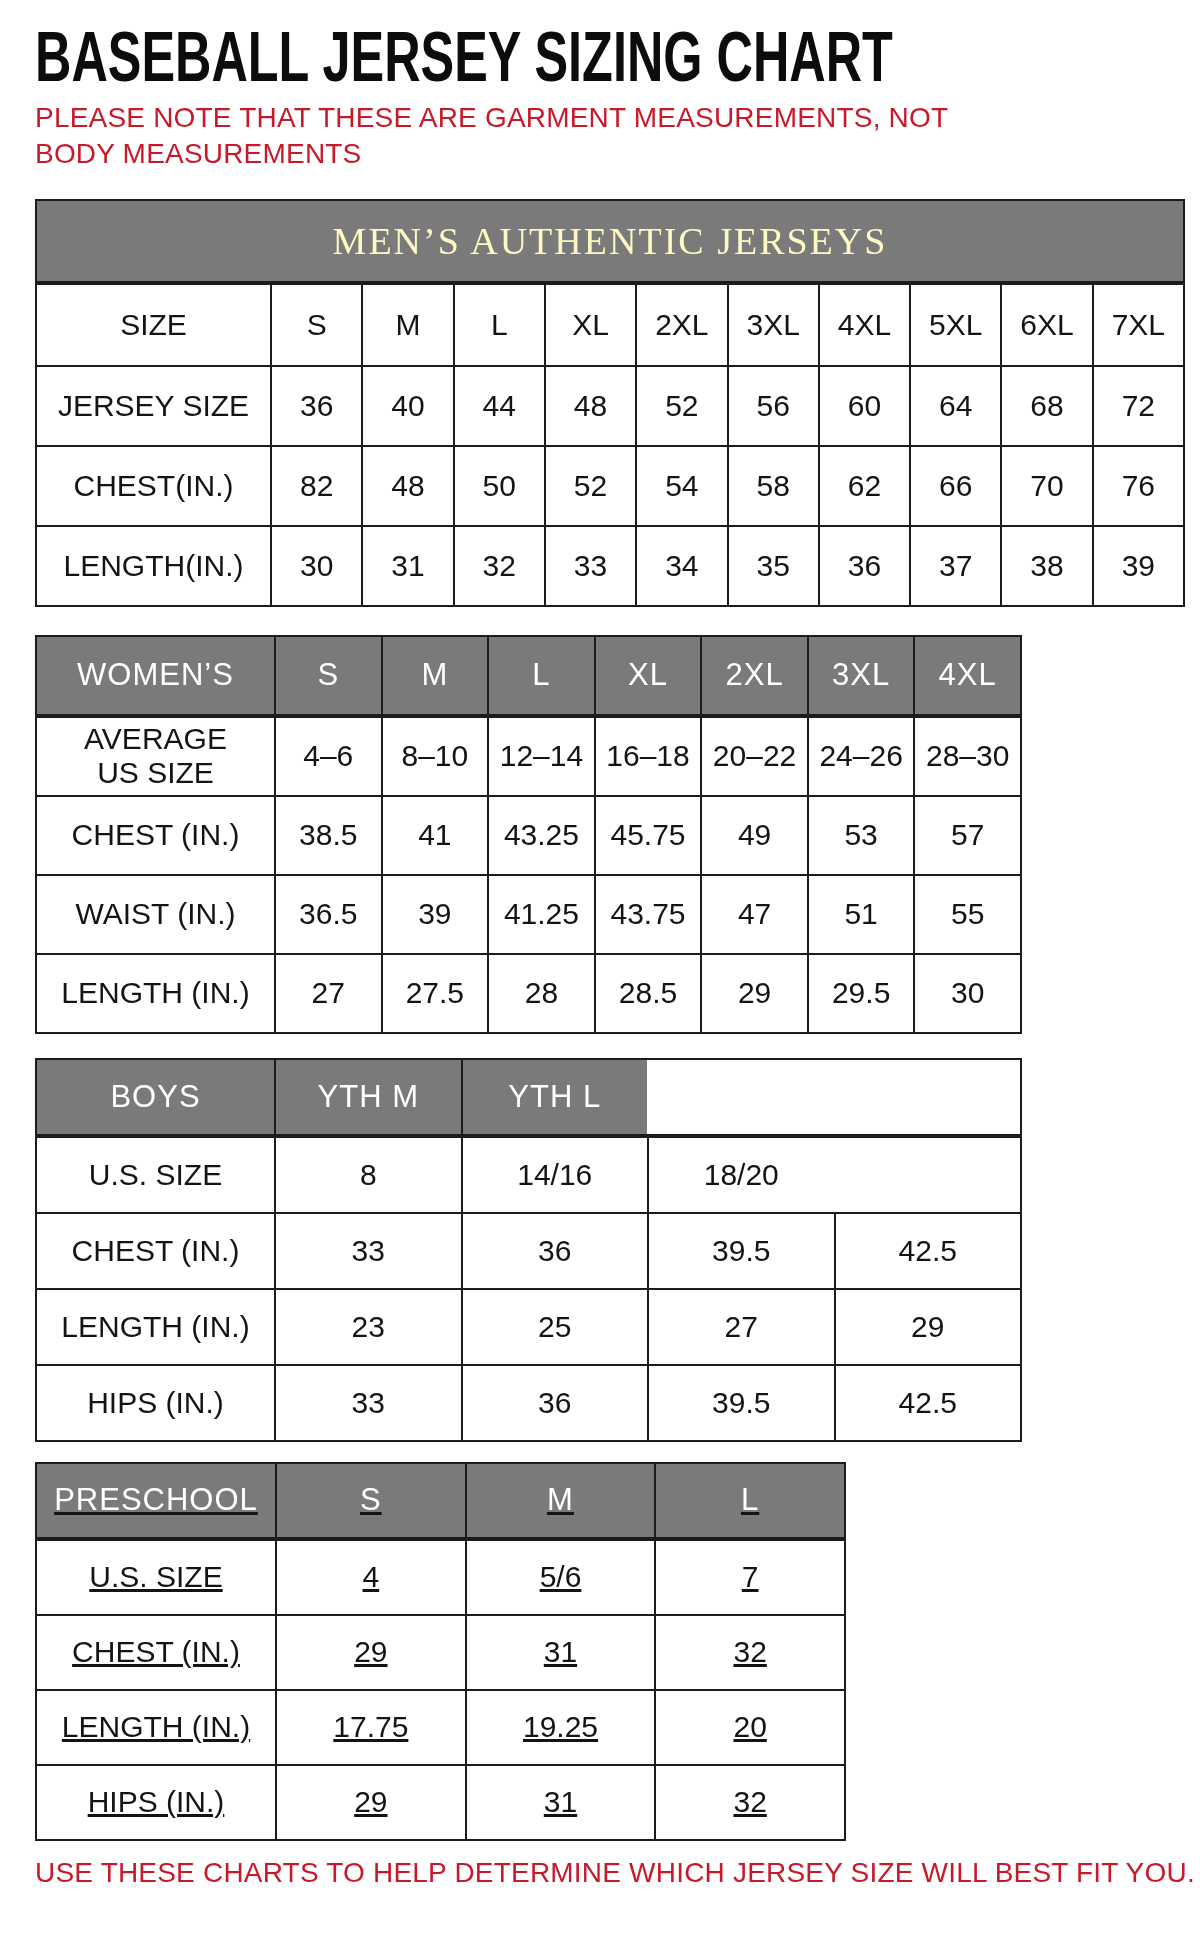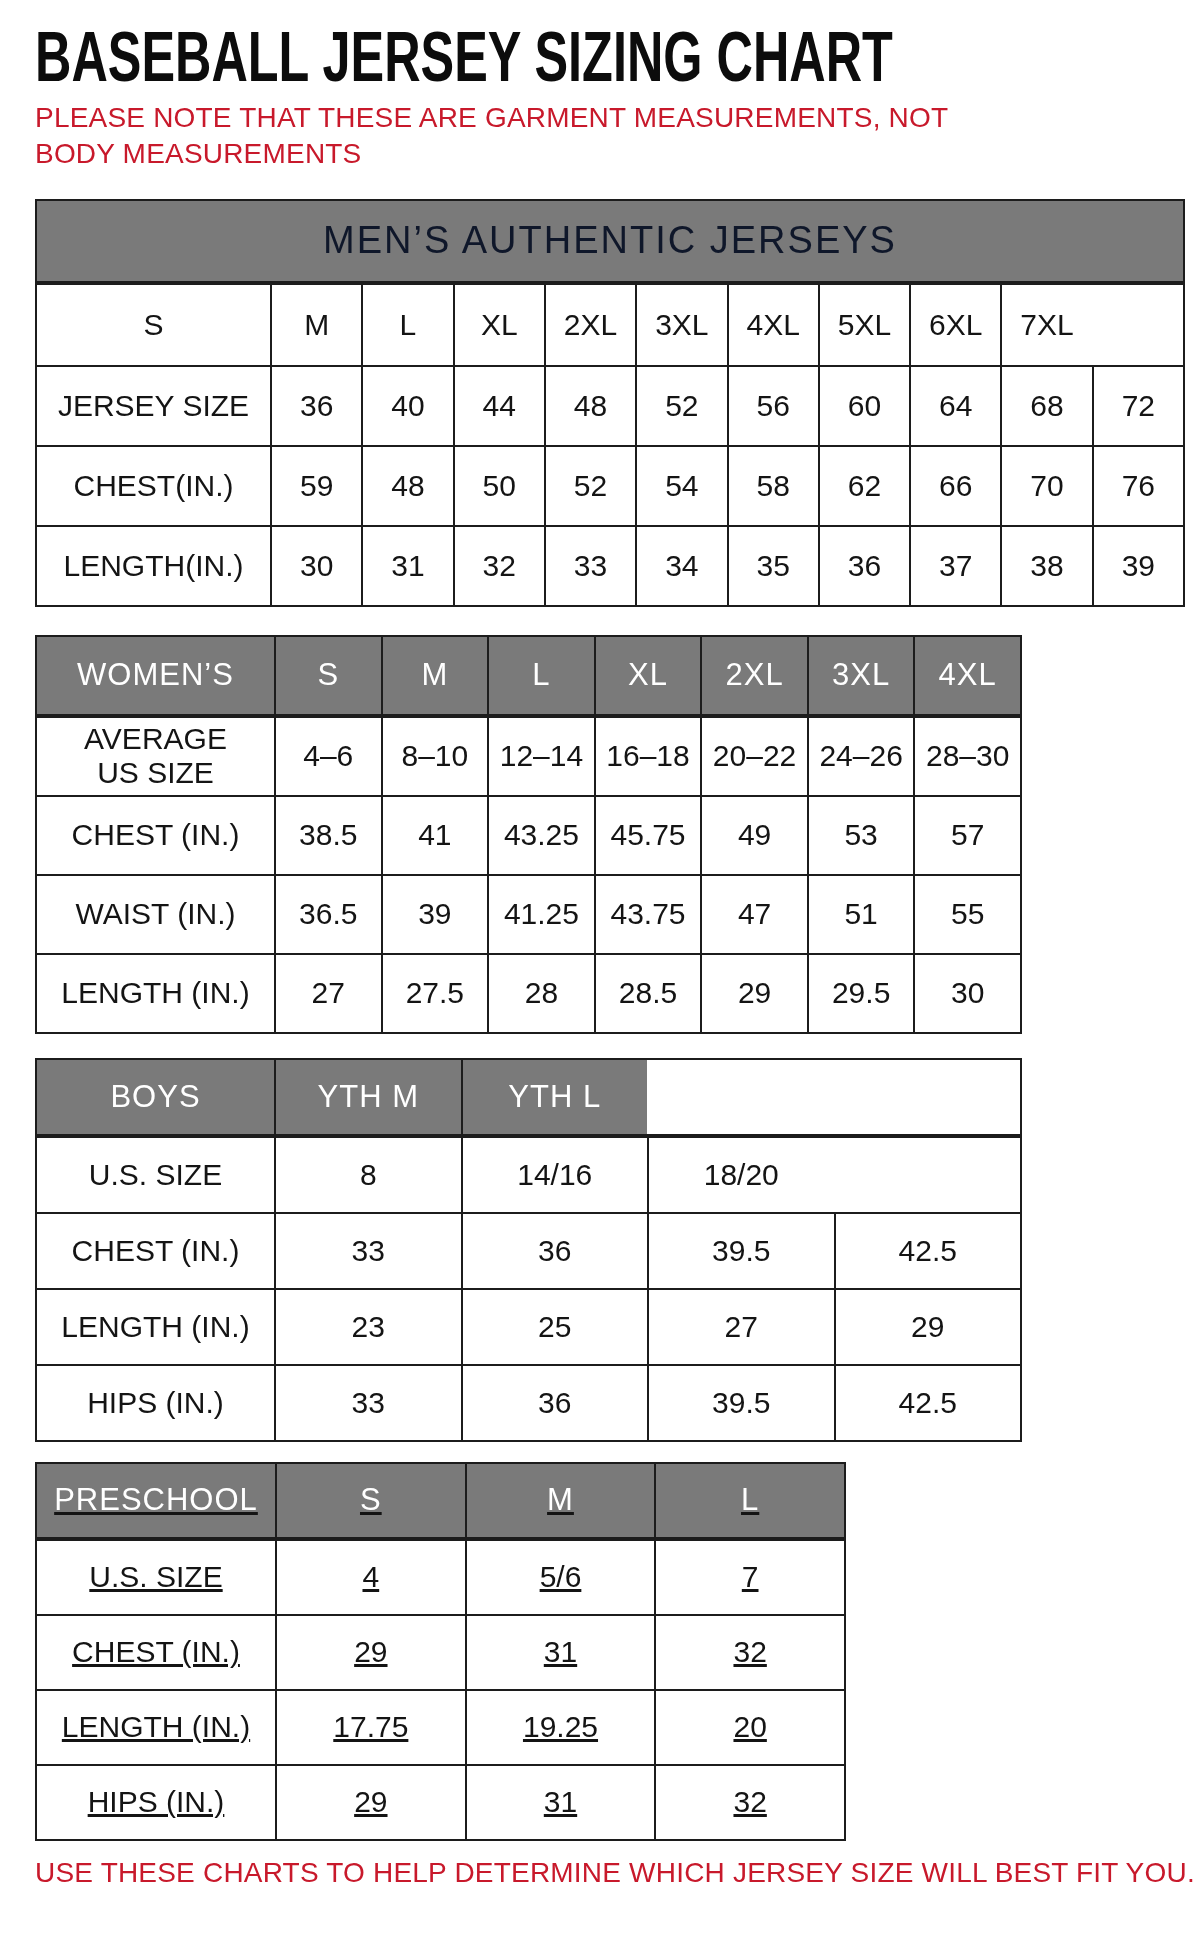--- a/index.html
+++ b/index.html
@@ -46,27 +46,28 @@
   .table--womens    { width: 987px;  margin-bottom: 24px; }
   .table--boys      { width: 987px;  margin-bottom: 20px; }
   .table--preschool { width: 811px; text-decoration: underline; }
   .table--mens .row      { grid-template-columns: 233px repeat(10, 1fr); min-height: 80px; }
   .table--womens .row    { grid-template-columns: 237px repeat(7, 1fr);  min-height: 79px; }
   .table--boys .row      { grid-template-columns: 237px repeat(4, 1fr);  min-height: 76px; }
   .table--preschool .row { grid-template-columns: 238px repeat(3, 1fr);  min-height: 75px; }
   .banner {
     height: 84px;
     background: var(--header-gray);
-    color: #0f172a;
+    color: #fef9c3;
     display: flex;
     align-items: center;
     justify-content: center;
     font-size: 38px;
     letter-spacing: 2px;
     border-bottom: 4px solid var(--table-border);
+    font-family: Liberation Serif, serif;
   }
   .row { display: grid; }
   .row + .row { border-top: 2px solid var(--table-border); }
   .header-row { border-bottom: 2px solid var(--table-border); }
   .cell {
     display: flex;
     align-items: center;
     justify-content: center;
     text-align: center;
     font-size: 30px;
@@ -93,20 +94,21 @@
 </head>
 <body>
 
 <div class="page">
   <h1 class="title">BASEBALL JERSEY SIZING CHART</h1>
   <p class="note">PLEASE NOTE THAT THESE ARE GARMENT MEASUREMENTS, NOT BODY MEASUREMENTS</p>
   <div id="tables-area">
       <section class="sizing-table table--mens">
         <div class="banner">MEN’S AUTHENTIC JERSEYS</div>
         <div class="row">
+          <div class="cell label-cell">SIZE</div>
           <div class="cell">S</div>
           <div class="cell">M</div>
           <div class="cell">L</div>
           <div class="cell">XL</div>
           <div class="cell">2XL</div>
           <div class="cell">3XL</div>
           <div class="cell">4XL</div>
           <div class="cell">5XL</div>
           <div class="cell">6XL</div>
           <div class="cell">7XL</div>
@@ -119,21 +121,21 @@
           <div class="cell">48</div>
           <div class="cell">52</div>
           <div class="cell">56</div>
           <div class="cell">60</div>
           <div class="cell">64</div>
           <div class="cell">68</div>
           <div class="cell">72</div>
         </div>
         <div class="row">
           <div class="cell label-cell">CHEST(IN.)</div>
-          <div class="cell">59</div>
+          <div class="cell">82</div>
           <div class="cell">48</div>
           <div class="cell">50</div>
           <div class="cell">52</div>
           <div class="cell">54</div>
           <div class="cell">58</div>
           <div class="cell">62</div>
           <div class="cell">66</div>
           <div class="cell">70</div>
           <div class="cell">76</div>
         </div>

